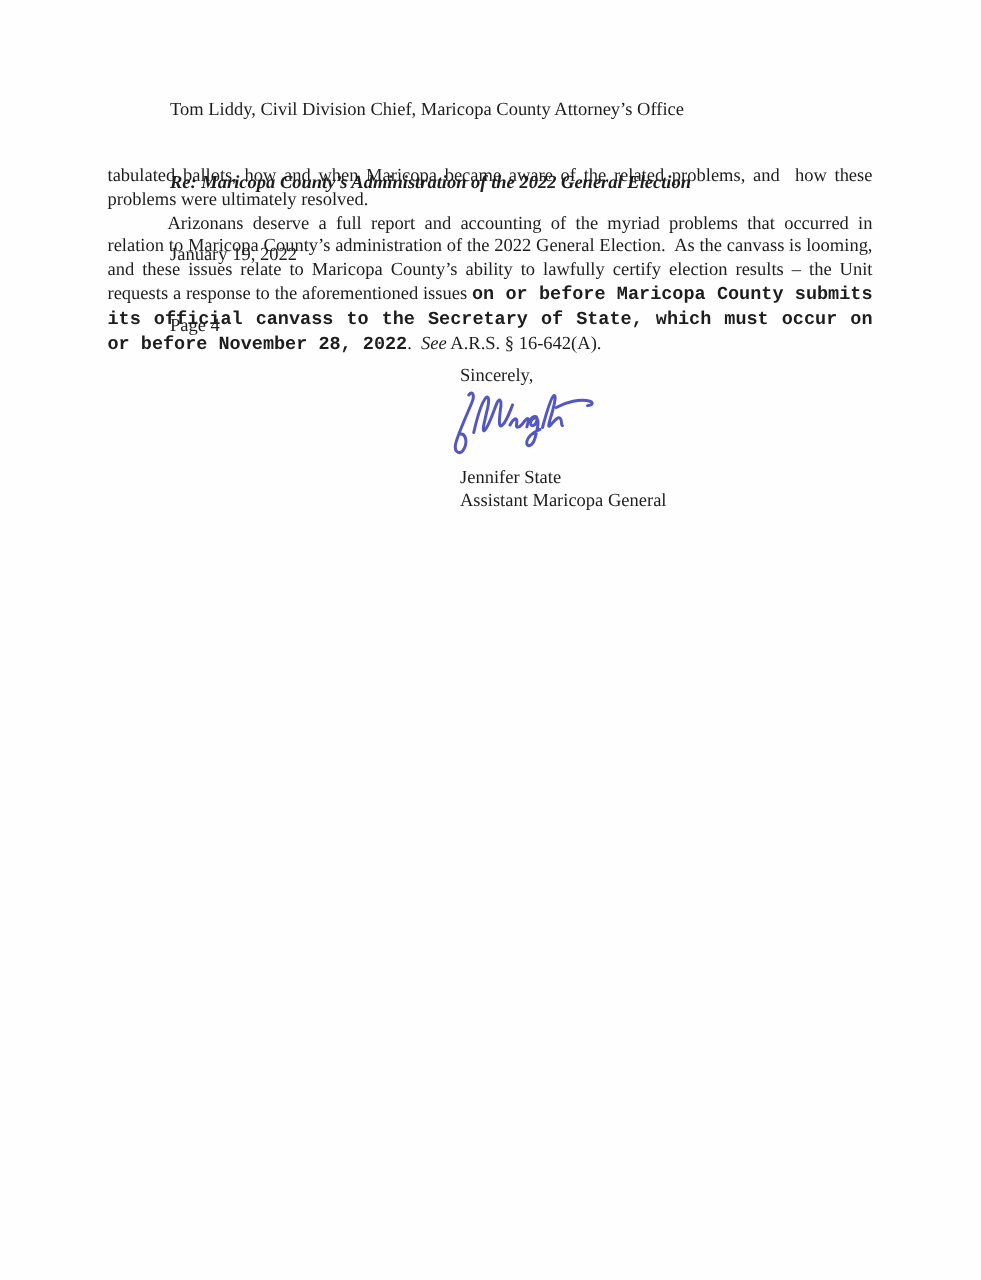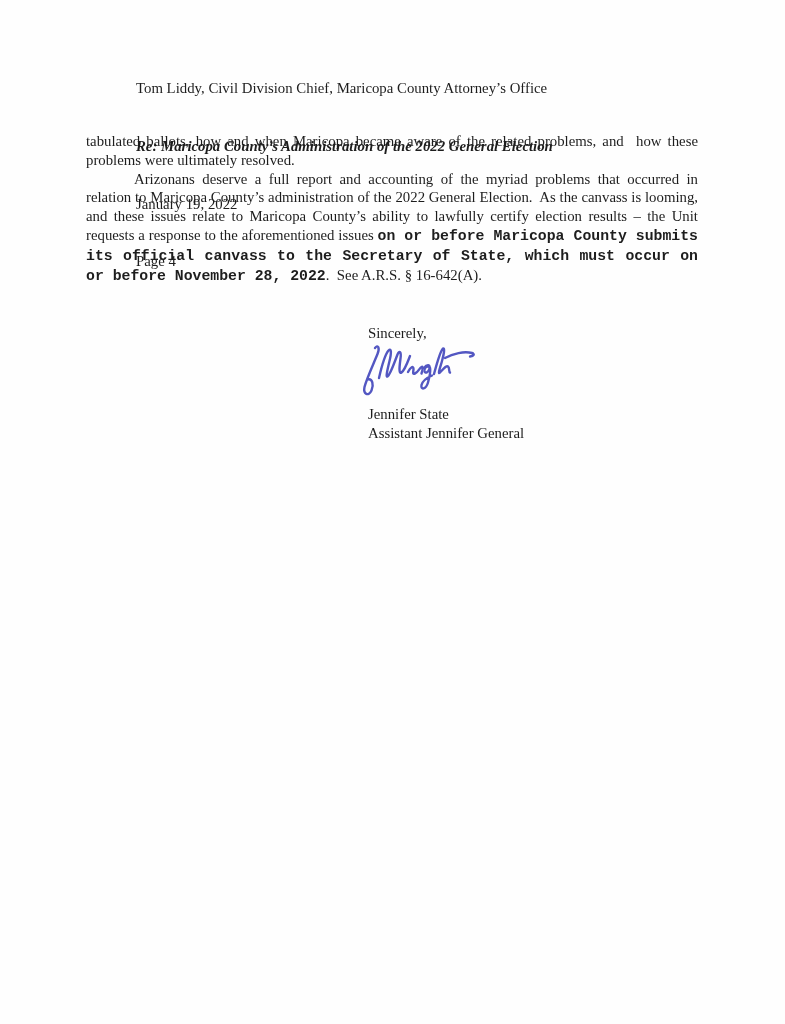--- a/index.html
+++ b/index.html
@@ -27,28 +27,27 @@
     left: 86px;
     top: 132px;
     width: 612px;
     font-size: 14.8px;
     line-height: 18.8px;
     text-align: justify;
   }
   .bodytext p { margin: 0; white-space: pre-wrap; }
   .p2 { margin-top: 8px; text-indent: 48px; }
   .bold { font-weight: bold; font-family: Liberation Mono, monospace; }
-  .italic { }
+  .italic { font-style: italic; }
   .closing {
     position: absolute;
     left: 368px;
     top: 292px;
     font-size: 14.8px;
     line-height: 19px;
-    margin-top: 32px;
   }
   .signature-wrap { height: 64px; }
   .signature-wrap svg { display: block; margin: -2px 0 0 -10px; }
 </style>
 </head>
 <body>
 
 <div class="page">
 
   <div class="header">
@@ -69,16 +68,16 @@
       <svg width="124" height="60" viewBox="0 0 124 60" fill="none" xmlns="http://www.w3.org/2000/svg">
         <path d="M17 7 C20 3, 22 7, 19.5 13 C15 24, 8.5 38, 6.5 46 C5 53, 10.5 56, 13.5 49.5 C16 44, 14.5 37, 9.5 38.5" stroke-width="2.4" stroke-linecap="round" fill="none" stroke="#5357c2"></path>
         <path d="M21 37 C23.5 26, 27.5 13, 30.5 9.5 C33.5 6.5, 33.5 12, 31.5 20 C29.5 28.5, 27.5 36.5, 29.5 35.5 C32.5 33.5, 36.5 21, 39.5 13.5 C41.5 9, 43.5 11, 42.5 17.5 C41.5 25, 40.5 33.5, 43.5 31.5 C47 29, 50 20, 52 15" stroke-width="2.4" stroke-linecap="round" fill="none" stroke="#5357c2"></path>
         <path d="M50 31 C52.5 26, 55.5 24.5, 55.5 28 C55.5 30.5, 54 33.5, 57 32.5 C60 31.5, 61.5 27, 63.5 26 C65.5 25, 64.5 29.5, 63.5 32.5" stroke-width="2.4" stroke-linecap="round" fill="none" stroke="#5357c2"></path>
         <path d="M66 27 C69 23, 72.5 23.5, 71.5 27.5 C70.5 31.5, 67 33, 66.5 30 C66 26.5, 69.5 24.5, 71.5 26 C73.5 27.5, 72 34, 70 41.5 C68 48.5, 62.5 49.5, 63.5 44 C64.5 40, 69.5 36.5, 74 34.5" stroke-width="2.4" stroke-linecap="round" fill="none" stroke="#5357c2"></path>
         <path d="M76 33 C79.5 20, 83 9, 85 7.5 C87 6.5, 86 13, 84 20 C82 27, 79.5 34, 82 31.5 C85 28.5, 88 24, 90 25.5 C92 27, 90.5 31, 92 31.5" stroke-width="2.4" stroke-linecap="round" fill="none" stroke="#5357c2"></path>
         <path d="M87 17 C95 12.5, 106 10, 114 12 C117 13, 116 15, 112 15.5" stroke-width="2.4" stroke-linecap="round" fill="none" stroke="#5357c2"></path>
       </svg>
     </div>
     <div>Jennifer State</div>
-    <div>Assistant Jennifer General</div>
+    <div>Assistant Maricopa General</div>
   </div>
 
 </div>
 
 </body></html>

